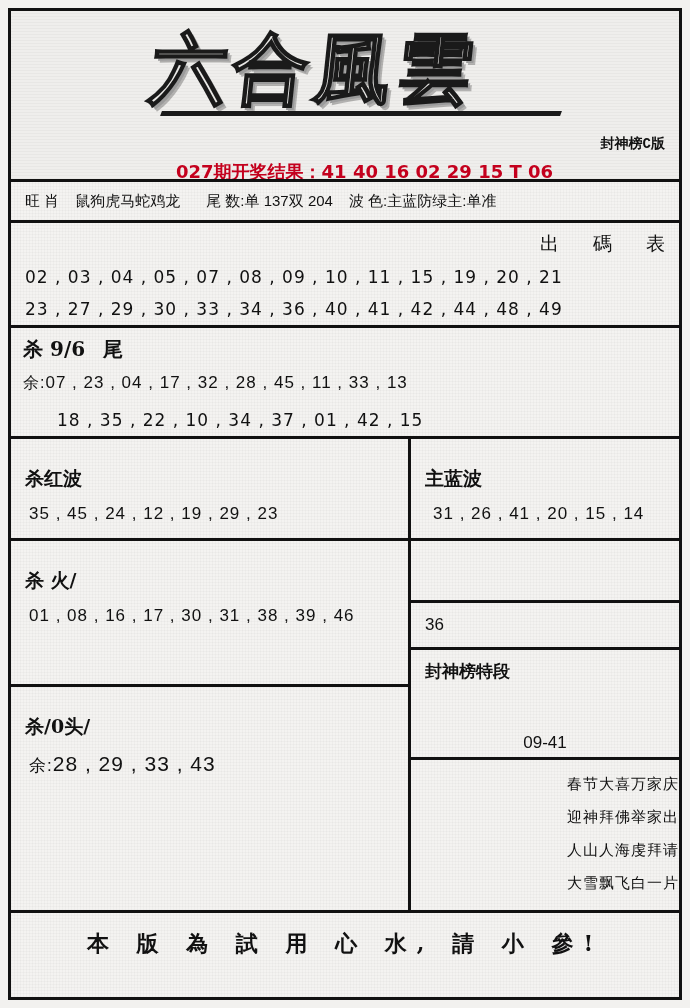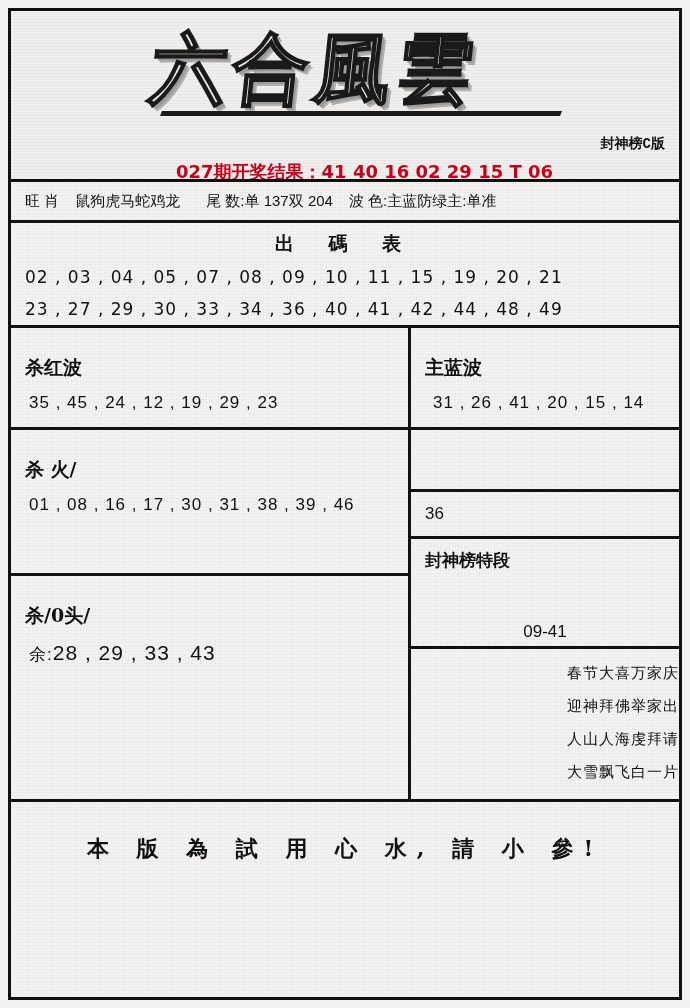--- a/index.html
+++ b/index.html
@@ -57,21 +57,21 @@
   .info-row{
     height:38px;border-bottom:3px solid #111;display:flex;align-items:center;
     padding:0 14px;font-size:15px;color:#111;gap:0px;
   }
   .info-row span{white-space:nowrap;}
   .gap-sm{display:inline-block;width:16px;}
   .gap-md{display:inline-block;width:26px;}
   
   .section{border-bottom:3px solid #111;}
   .sec-title{
-    text-align:center;font-size:19px;font-weight:bold;letter-spacing:14px;
+    text-align:right;font-size:19px;font-weight:normal;letter-spacing:14px;
     padding:8px 0 4px;font-family:"DejaVu Serif","Liberation Serif",serif;
     color:#111;
   }
   .numline{
     font-size:17px;color:#111;padding:6px 12px 6px 14px;letter-spacing:1px;
     font-family:"DejaVu Sans","Liberation Sans",sans-serif;
   }
   .numline.indent{padding-left:46px;}
   .kill-title{
     font-size:20px;font-weight:bold;padding:8px 0 6px 12px;color:#111;
@@ -100,21 +100,21 @@
     font-family:"DejaVu Serif","Liberation Serif",serif;
   }
   .special-val{font-size:17px;text-align:center;padding:2px 0 4px 0;color:#111;margin-top:46px;}
   .poem{padding:8px 0 10px 0;text-align:right;}
   .poem div{font-size:15px;color:#111;padding:7px 0;letter-spacing:1px;}
   .plain{font-size:17px;padding:12px 0 12px 14px;color:#111;}
   .blankcell{height:44px;}
   
   .footer{
     text-align:center;font-size:22px;font-weight:bold;letter-spacing:10px;
-    padding:32px 0 10px;color:#111;
+    padding:16px 0 10px;color:#111;
     font-family:"DejaVu Serif","Liberation Serif",serif;
   }
 </style>
 </head>
 <body>
 
 <div class="page">
   <div class="sheet">
 
     <div class="header">
@@ -135,20 +135,29 @@
       <span>波 色:</span>
       <span>主蓝防绿主:单准</span>
     </div>
 
     <div class="section">
       <div class="sec-title">出 碼 表</div>
       <div class="numline">02 , 03 , 04 , 05 , 07 , 08 , 09 , 10 , 11 , 15 , 19 , 20 , 21</div>
       <div class="numline">23 , 27 , 29 , 30 , 33 , 34 , 36 , 40 , 41 , 42 , 44 , 48 , 49</div>
     </div>
 
+    <div class="section">
+      <div class="kill-title">
+        <span>杀 9/6</span><span class="sp"></span><span>尾</span>
+      </div>
+      <div class="yu-line">
+        <span class="lbl">余:</span><span>07 , 23 , 04 , 17 , 32 , 28 , 45 , 11 , 33 , 13</span>
+      </div>
+      <div class="numline indent">18 , 35 , 22 , 10 , 34 , 37 , 01 , 42 , 15</div>
+    </div>
 
     <div class="cols">
 
       <div class="col-l">
         <div class="cell cell-b">
           <div class="cell-title">杀红波</div>
           <div class="cell-nums">35 , 45 , 24 , 12 , 19 , 29 , 23</div>
         </div>
 
         <div class="cell cell-b">

